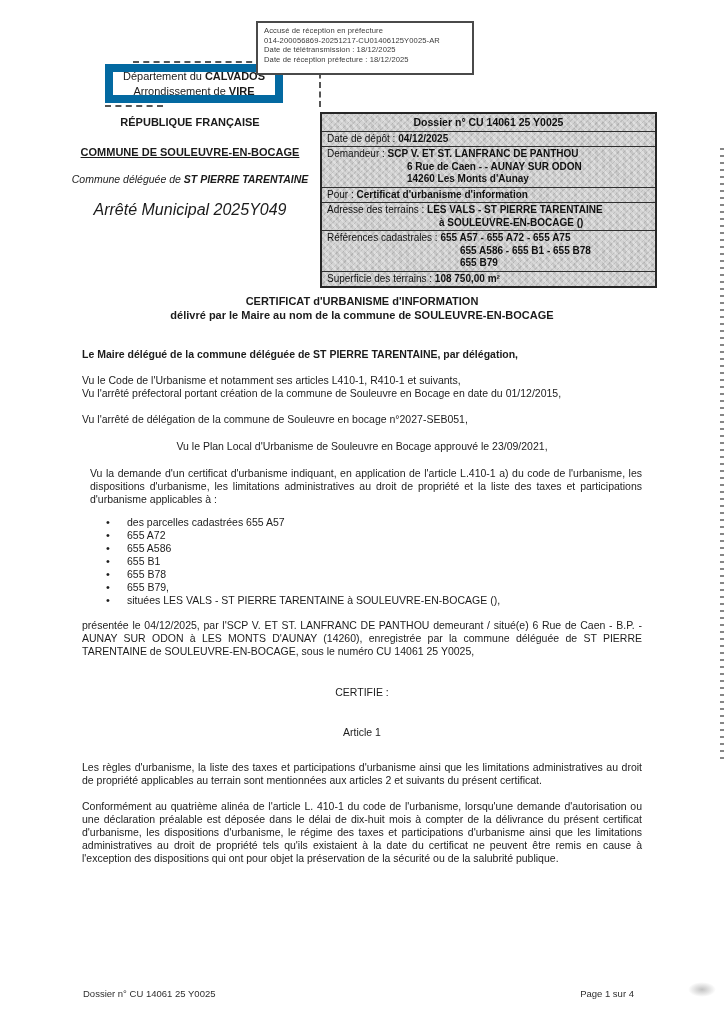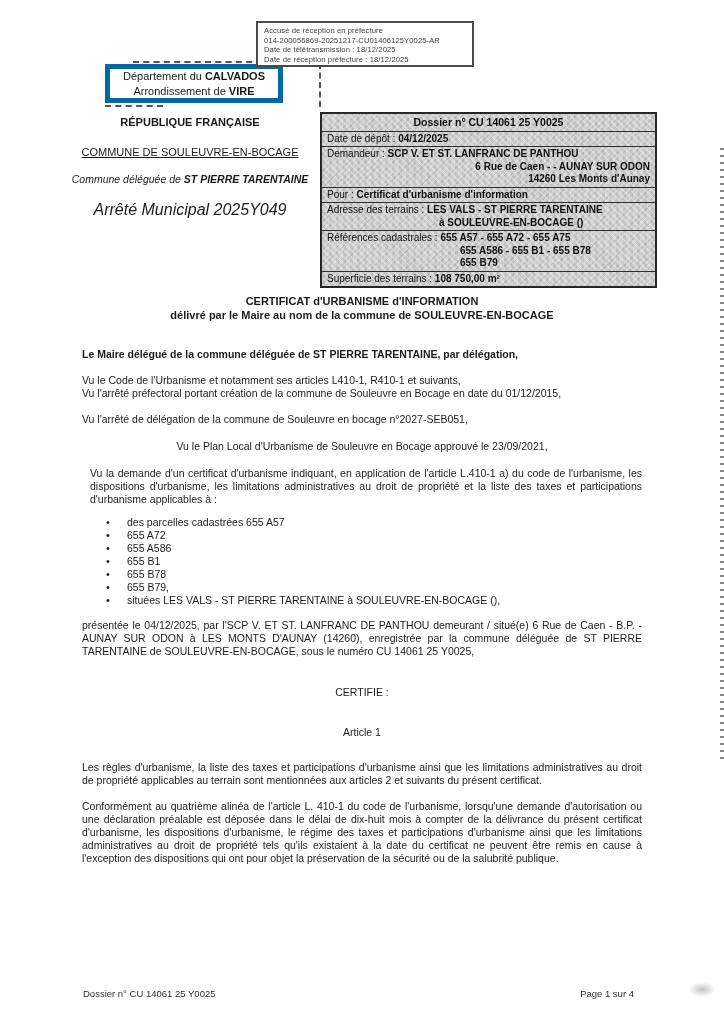--- a/index.html
+++ b/index.html
@@ -3,58 +3,58 @@
 <meta charset="utf-8">
 <style>
   html,body{margin:0;padding:0;background:#e9e9e9;}
   .page{
     position:relative;width:724px;height:1024px;background:#ffffff;
     font-family:"Liberation Sans", sans-serif;color:#1b1b1b;overflow:hidden;
     margin:0 auto;
   }
   
   .stamp{
-    position:absolute;left:256px;top:21px;width:218px;height:46px;
+    position:absolute;left:256px;top:21px;width:218px;height:54px;
     border:2px solid #4a4a4a;padding:3px 6px;box-sizing:border-box;
     font-size:7.6px;line-height:9.6px;color:#3a3a3a;letter-spacing:.1px;
     background:#fff;z-index:3;
   }
   
   .dept-box{
     position:absolute;left:105px;top:64px;width:178px;height:39px;
-    border:5px solid #0369a1;box-sizing:border-box;background:#fff;
+    border:8px solid #0369a1;box-sizing:border-box;background:#fff;
     display:flex;flex-direction:column;justify-content:center;
     text-align:center;font-size:11px;line-height:15px;z-index:2;
   }
   .artifact{position:absolute;z-index:1;}
   .dash-h{height:0;border-top:2px dashed #555;}
   .dash-v{width:0;border-left:2px dashed #555;}
   
   .left-head{
     position:absolute;left:58px;top:116px;width:264px;text-align:center;
   }
   .republique{font-weight:bold;font-size:11px;}
-  .commune{font-weight:normal;font-size:11px;text-decoration:underline;margin-top:18px;}
+  .commune{font-weight:bold;font-size:11px;text-decoration:underline;margin-top:18px;}
   .delegated{font-style:italic;font-size:10.5px;margin-top:15px;}
   .arrete{font-style:italic;font-size:16px;margin-top:16px;}
   
   .dossier{
     position:absolute;left:320px;top:112px;width:337px;box-sizing:border-box;
     border:2px solid #262626;font-size:10px;line-height:12.5px;color:#101010;
     background-color:#d2d2d2;
     background-image:
       repeating-linear-gradient(45deg, rgba(255,255,255,.30) 0 2px, transparent 2px 5px),
       repeating-linear-gradient(-45deg, rgba(80,80,80,.16) 0 1px, transparent 1px 4px),
       repeating-linear-gradient(90deg, rgba(110,110,110,.12) 0 3px, transparent 3px 7px);
   }
   .dossier .row{padding:1px 5px 1px 5px;border-top:1px solid #2f2f2f;}
   .dossier .row:first-child{border-top:none;}
   .dossier .hdr{text-align:center;font-weight:bold;font-size:10.5px;padding:2px 5px;}
   .dossier b{font-weight:bold;}
-  .ind80{padding-left:80px;font-weight:bold;text-align:right;}
+  .ind80{padding-left:80px;font-weight:bold;}
   .ind112{padding-left:112px;font-weight:bold;}
   .ind133{padding-left:133px;font-weight:bold;}
   
   .doc-title{
     position:absolute;left:0;top:294px;width:724px;text-align:center;
     font-weight:bold;font-size:11px;line-height:14px;
   }
   
   .body{
     position:absolute;left:82px;top:348px;width:560px;

